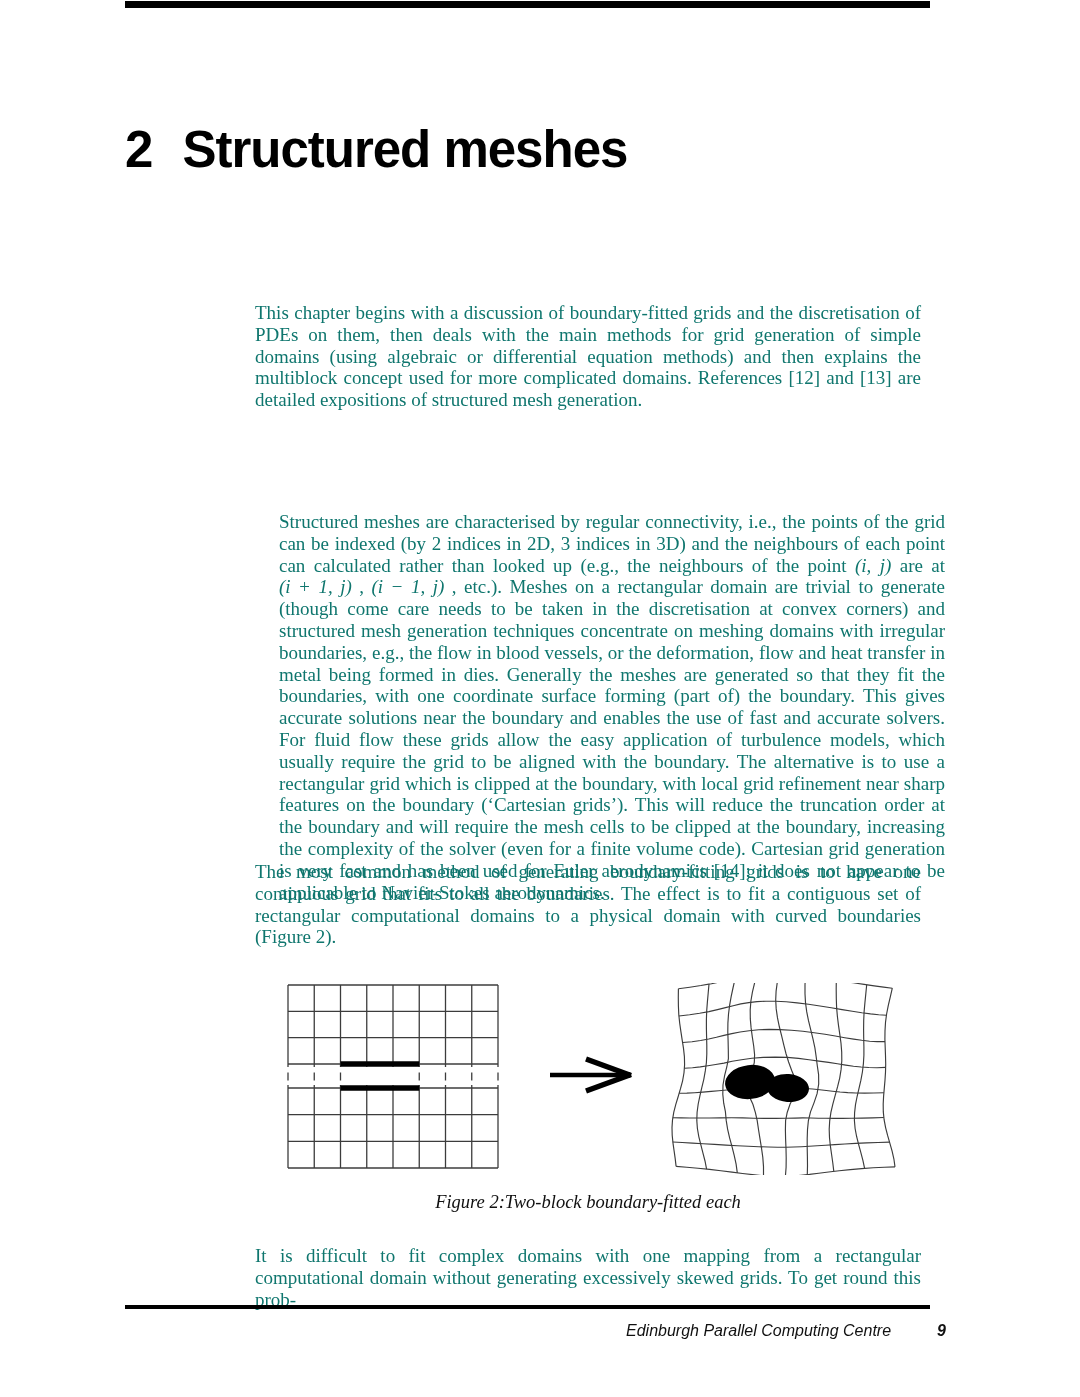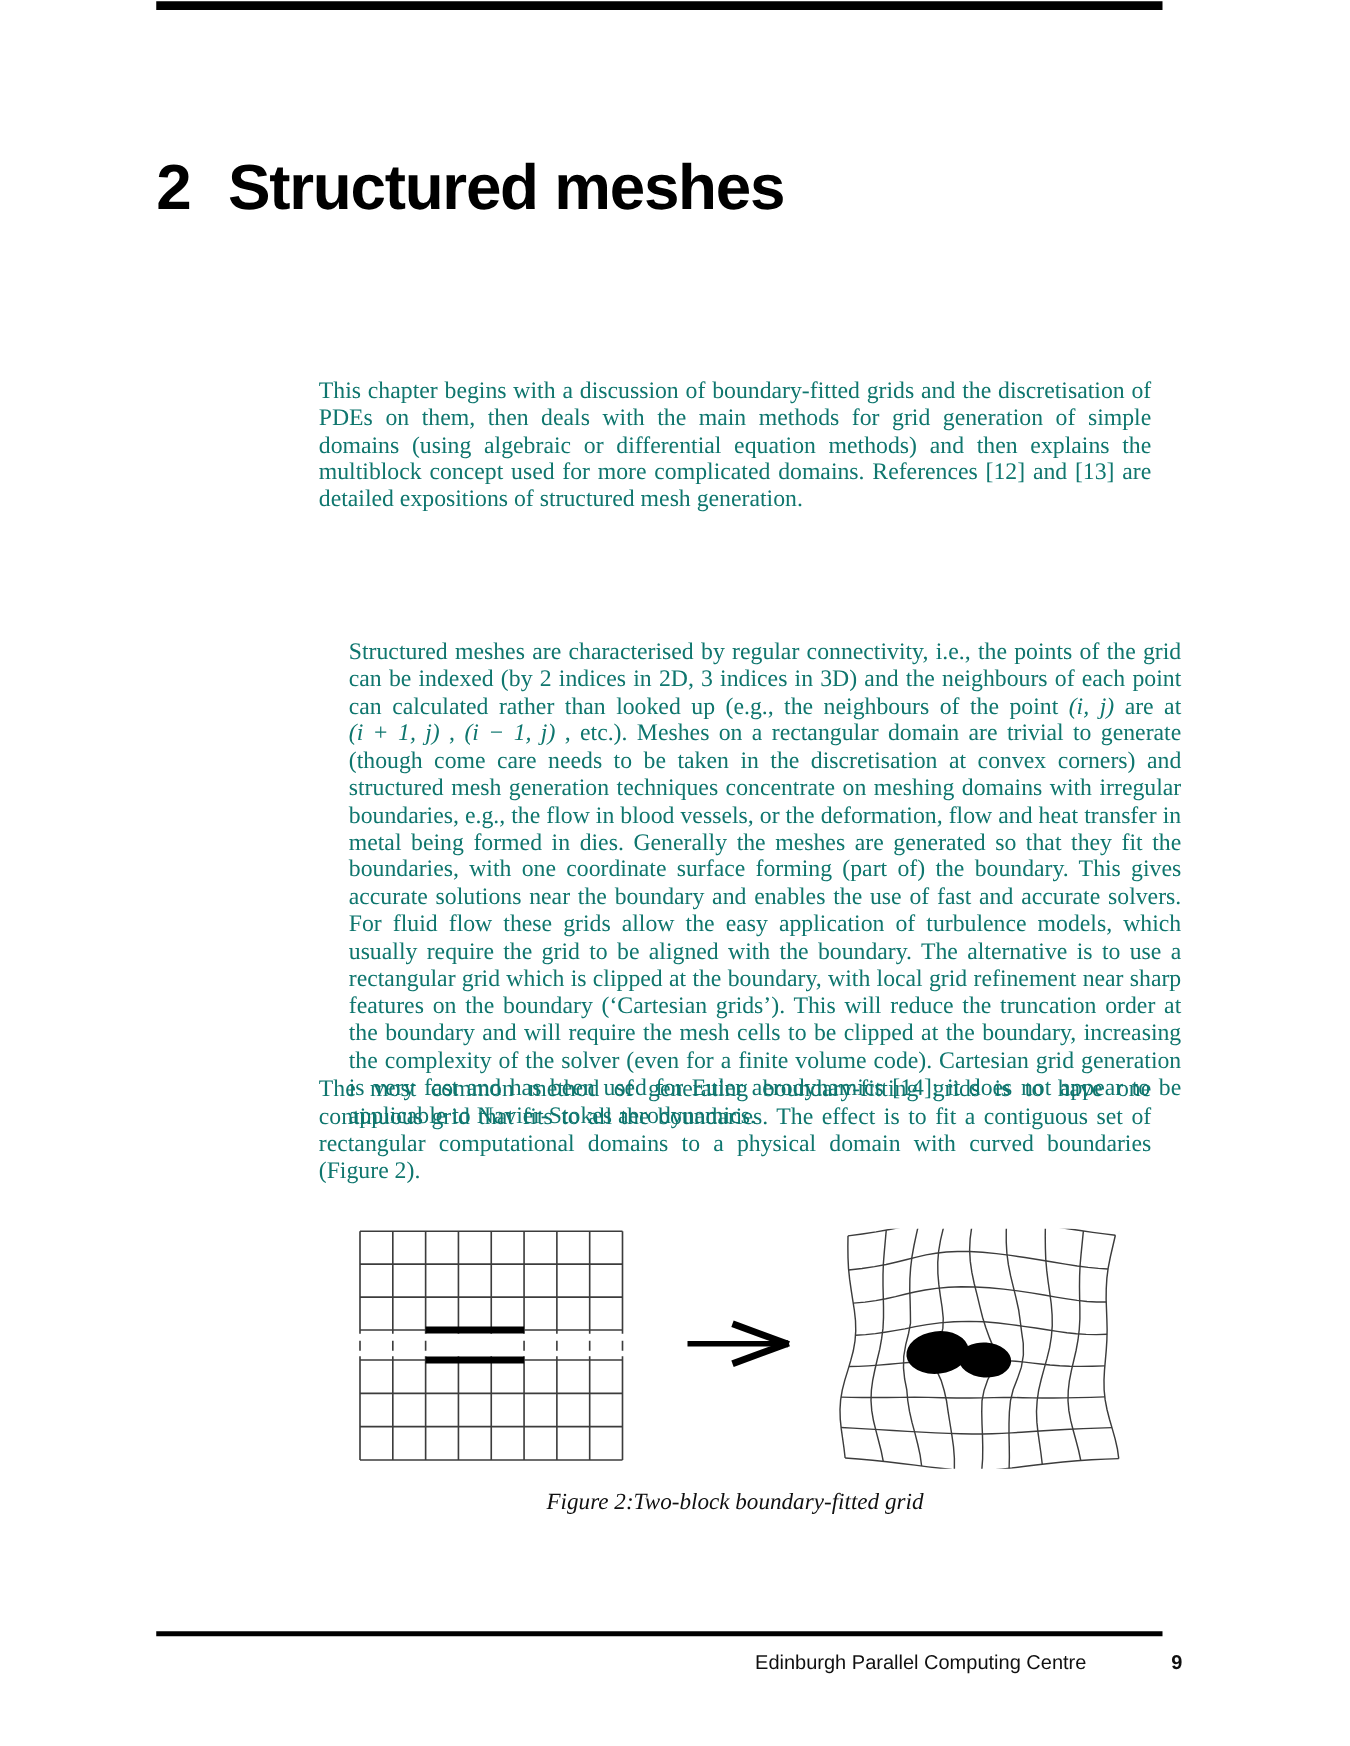--- a/index.html
+++ b/index.html
@@ -19,22 +19,22 @@
   .p-intro{top:283px;}
   .p-body2{top:492px;margin-left:24px;}
   .p-body3{top:842px;}
   .p-closing{top:1226px;}
   .math{font-style:italic;white-space:nowrap;}
   .figure-wrap{position:absolute;left:255px;top:983px;width:666px;height:192px;}
   .figure-caption{position:absolute;left:255px;top:1192px;width:666px;text-align:center;
         font-style:italic;font-size:18.5px;color:#101010;}
   .figure-caption .cap-label{margin-right:0;}
   .footer-rule{position:absolute;left:125px;top:1305px;width:805px;height:4px;background:#000;}
-  .footer-row{position:absolute;top:1322px;right:150px;display:flex;align-items:center;gap:68px;
-        font-family:"Liberation Sans", sans-serif;font-size:16px;color:#101010;}
+  .footer-row{position:absolute;top:1322px;right:150px;display:flex;align-items:center;gap:46px;
+        font-family:"Liberation Sans", sans-serif;font-size:16px;color:#101010;font-style:italic;}
   .footer-row .pageno{font-weight:bold;}
 </style>
 </head>
 <body>
 
 <div class="page">
 
   <div class="top-rule"></div>
 
   <div class="chapter-heading">
@@ -110,23 +110,24 @@
           <path d="M-5.2,131.7 L3.0,131.9 L11.7,132.0 L21.2,132.0 L31.4,132.0 L42.3,131.9 L53.6,131.8 L64.7,131.9 L75.9,132.2 L87.2,132.4 L98.0,132.4 L107.9,132.3 L116.9,132.1 L124.9,131.9 L132.6,132.0 L140.3,132.2 L148.0,132.3 L156.0,132.4 L164.6,132.4 L173.9,132.3 L183.9,132.1 L194.6,131.9 L205.8,131.5" fill="none" stroke="#3c3c3c" stroke-width="1.15"></path>
           <path d="M-5.2,156.0 L4.2,156.5 L14.4,157.1 L25.2,157.7 L36.5,158.4 L47.9,159.1 L59.3,159.7 L70.3,160.3 L80.8,160.7 L90.5,161.0 L99.6,161.2 L107.9,161.2 L115.8,161.0 L123.5,160.7 L131.2,160.3 L139.2,159.8 L147.7,159.2 L156.9,158.6 L166.9,158.0 L177.5,157.4 L188.7,156.9 L200.1,156.5 L211.6,156.1" fill="none" stroke="#3c3c3c" stroke-width="1.15"></path>
           <path d="M-1.9,180.4 L8.8,181.2 L20.0,182.2 L31.5,183.4 L42.9,184.8 L54.0,186.1 L64.5,187.5 L74.3,188.6 L83.4,189.6 L91.8,190.2 L99.7,190.5 L107.4,190.5 L115.0,190.1 L123.0,189.3 L131.5,188.4 L140.7,187.2 L150.6,186.0 L161.2,184.8 L172.3,183.6 L183.7,182.6 L195.2,181.8 L206.3,181.3 L217.0,180.9" fill="none" stroke="#3c3c3c" stroke-width="1.15"></path>
           <ellipse cx="72" cy="96" rx="25" ry="17" fill="#000000" transform="rotate(-7 72 96)"></ellipse>
           <ellipse cx="110" cy="102" rx="21" ry="14" fill="#000000" transform="rotate(4 110 102)"></ellipse>
         </g>
     </svg>
   </div>
 
   <div class="figure-caption">
-    <span class="cap-label">Figure 2:</span><span>Two-block boundary-fitted grid</span>
+    <span class="cap-label">Figure 2:</span><span>Two-block boundary-fitted each</span>
   </div>
 
+  <p class="body-par p-closing">It is difficult to fit complex domains with one mapping from a rectangular computational domain without generating excessively skewed grids. To get round this prob-</p>
 
   <div class="footer-rule"></div>
   <div class="footer-row">
     <span>Edinburgh Parallel Computing Centre</span>
     <span class="pageno">9</span>
   </div>
 
 </div>
 
 </body></html>

